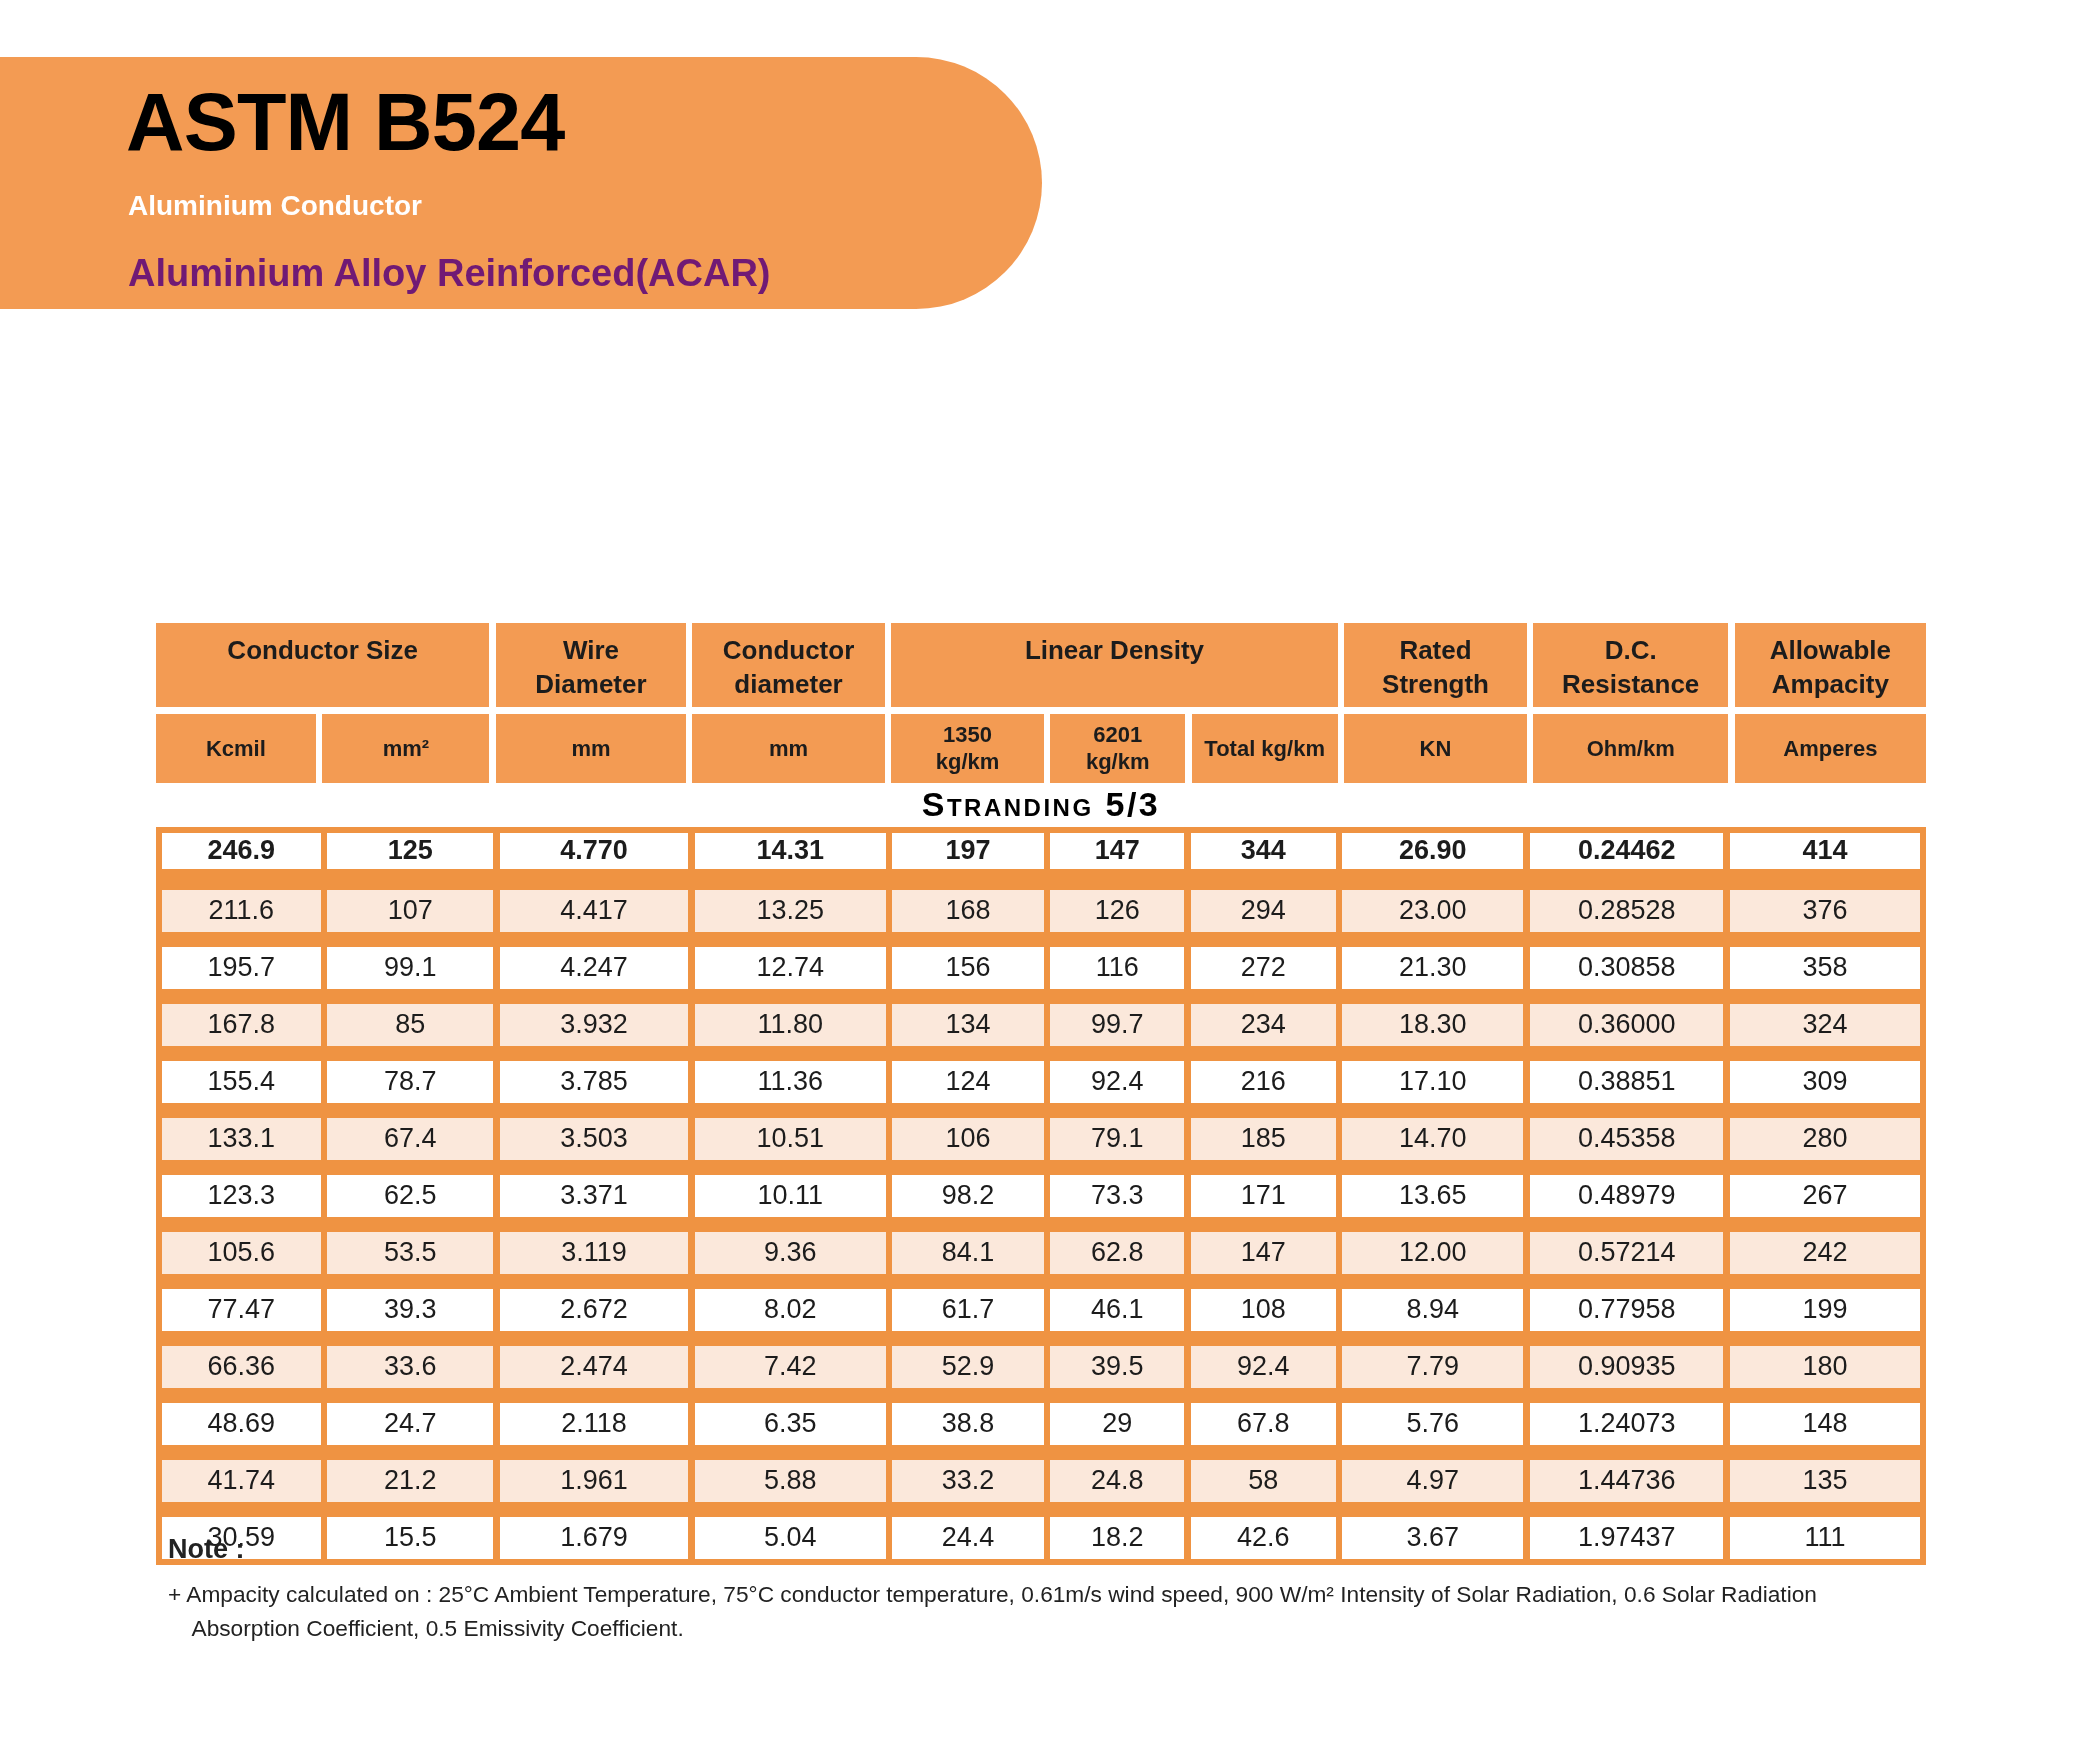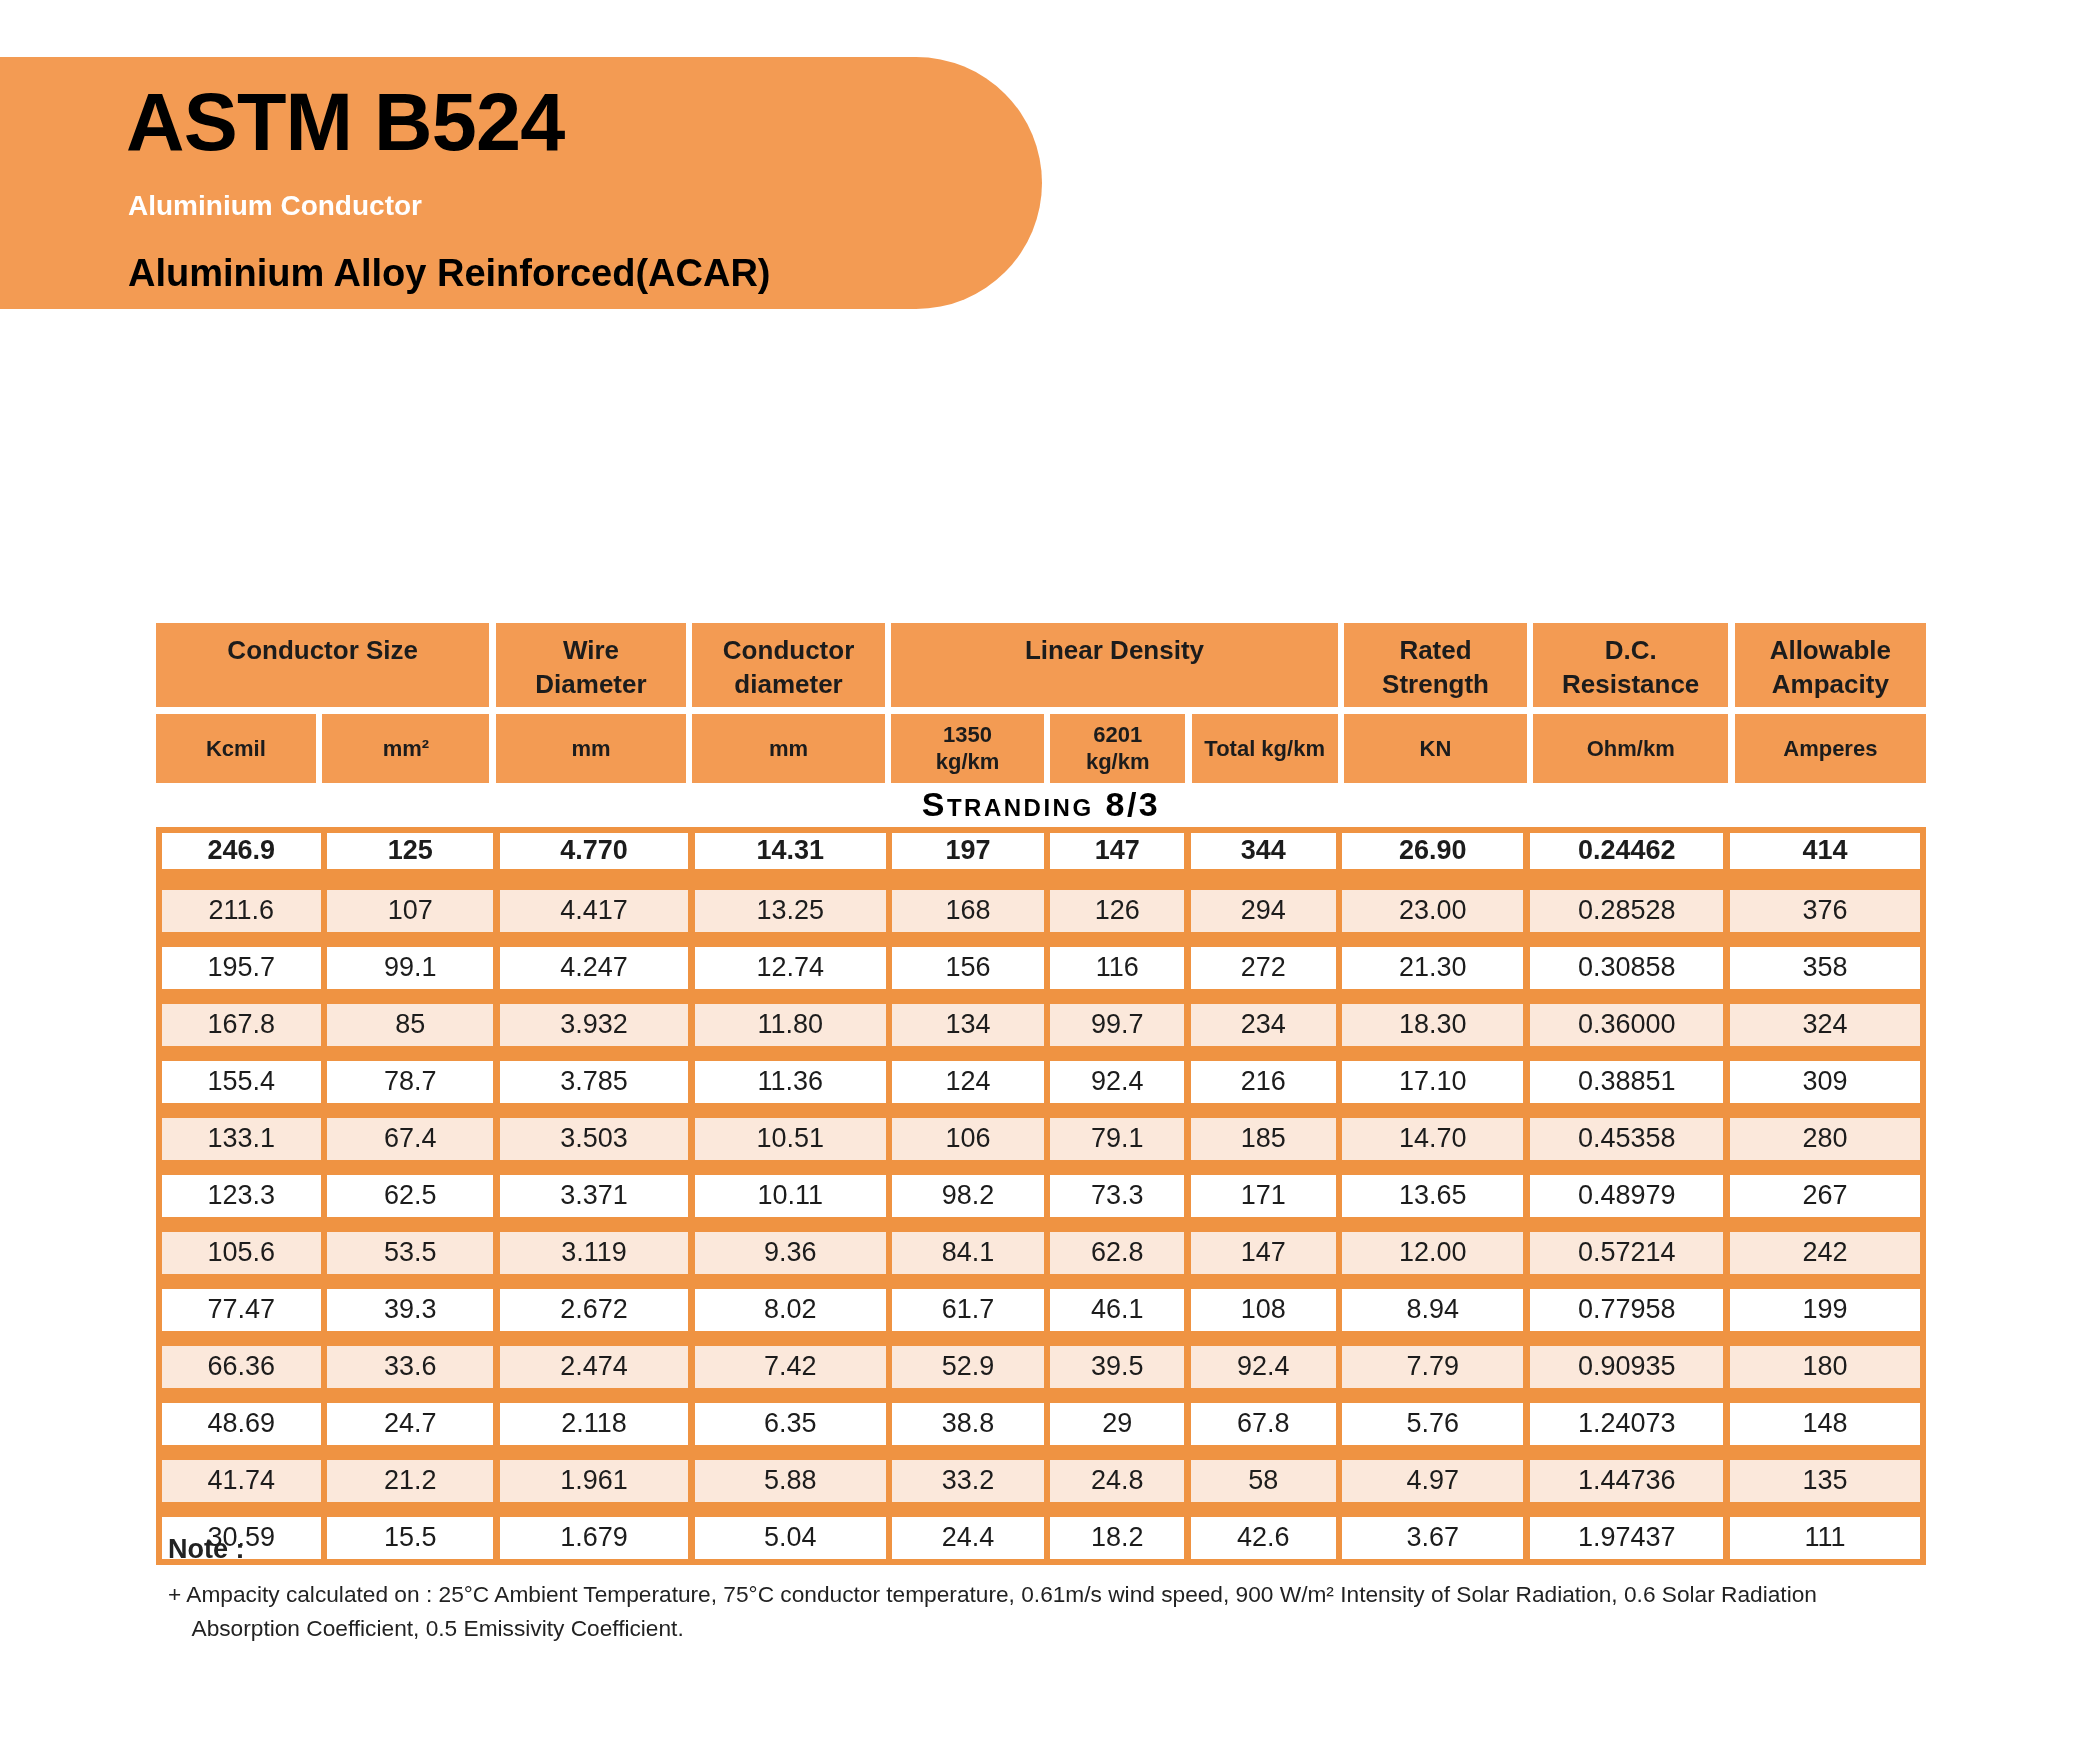--- a/index.html
+++ b/index.html
@@ -16,21 +16,21 @@
   .banner{
     position:absolute;left:0;top:57px;width:1042px;height:252px;
     background:var(--orange);
     border-radius:0 126px 126px 0;
   }
   .banner-title{
     position:absolute;left:126px;top:18.5px;
     font-size:81px;font-weight:900;color:#000;letter-spacing:-0.8px;
   }
   .banner-sub1{position:absolute;left:128px;top:133px;font-size:28px;font-weight:700;color:#fff;}
-  .banner-sub2{position:absolute;left:128px;top:195px;font-size:38px;font-weight:700;color:#000000;}
+  .banner-sub2{position:absolute;left:128px;top:195px;font-size:38px;font-weight:700;color:#701a75;}
 
   
   .table-wrap{position:absolute;left:156px;top:623px;width:1770px;}
   .cols{
     display:grid;
     grid-template-columns:197fr 206fr 234fr 237fr 188fr 166fr 180fr 225fr 240fr 236fr;
     column-gap:6.7px;
   }
   .hgrid1{margin-bottom:6.7px;}
   .gcell{
@@ -146,21 +146,21 @@
       <div class="ucell">
         <span>Ohm/km</span>
         <span></span>
       </div>
       <div class="ucell">
         <span>Amperes</span>
         <span></span>
       </div>
     </div>
 
-    <div class="stranding">Stranding 8/3</div>
+    <div class="stranding">Stranding 5/3</div>
 
     <div class="cols dgrid" id="data-grid">
         <div class="dcell first">246.9</div>
         <div class="dcell first">125</div>
         <div class="dcell first">4.770</div>
         <div class="dcell first">14.31</div>
         <div class="dcell first">197</div>
         <div class="dcell first">147</div>
         <div class="dcell first">344</div>
         <div class="dcell first">26.90</div>

